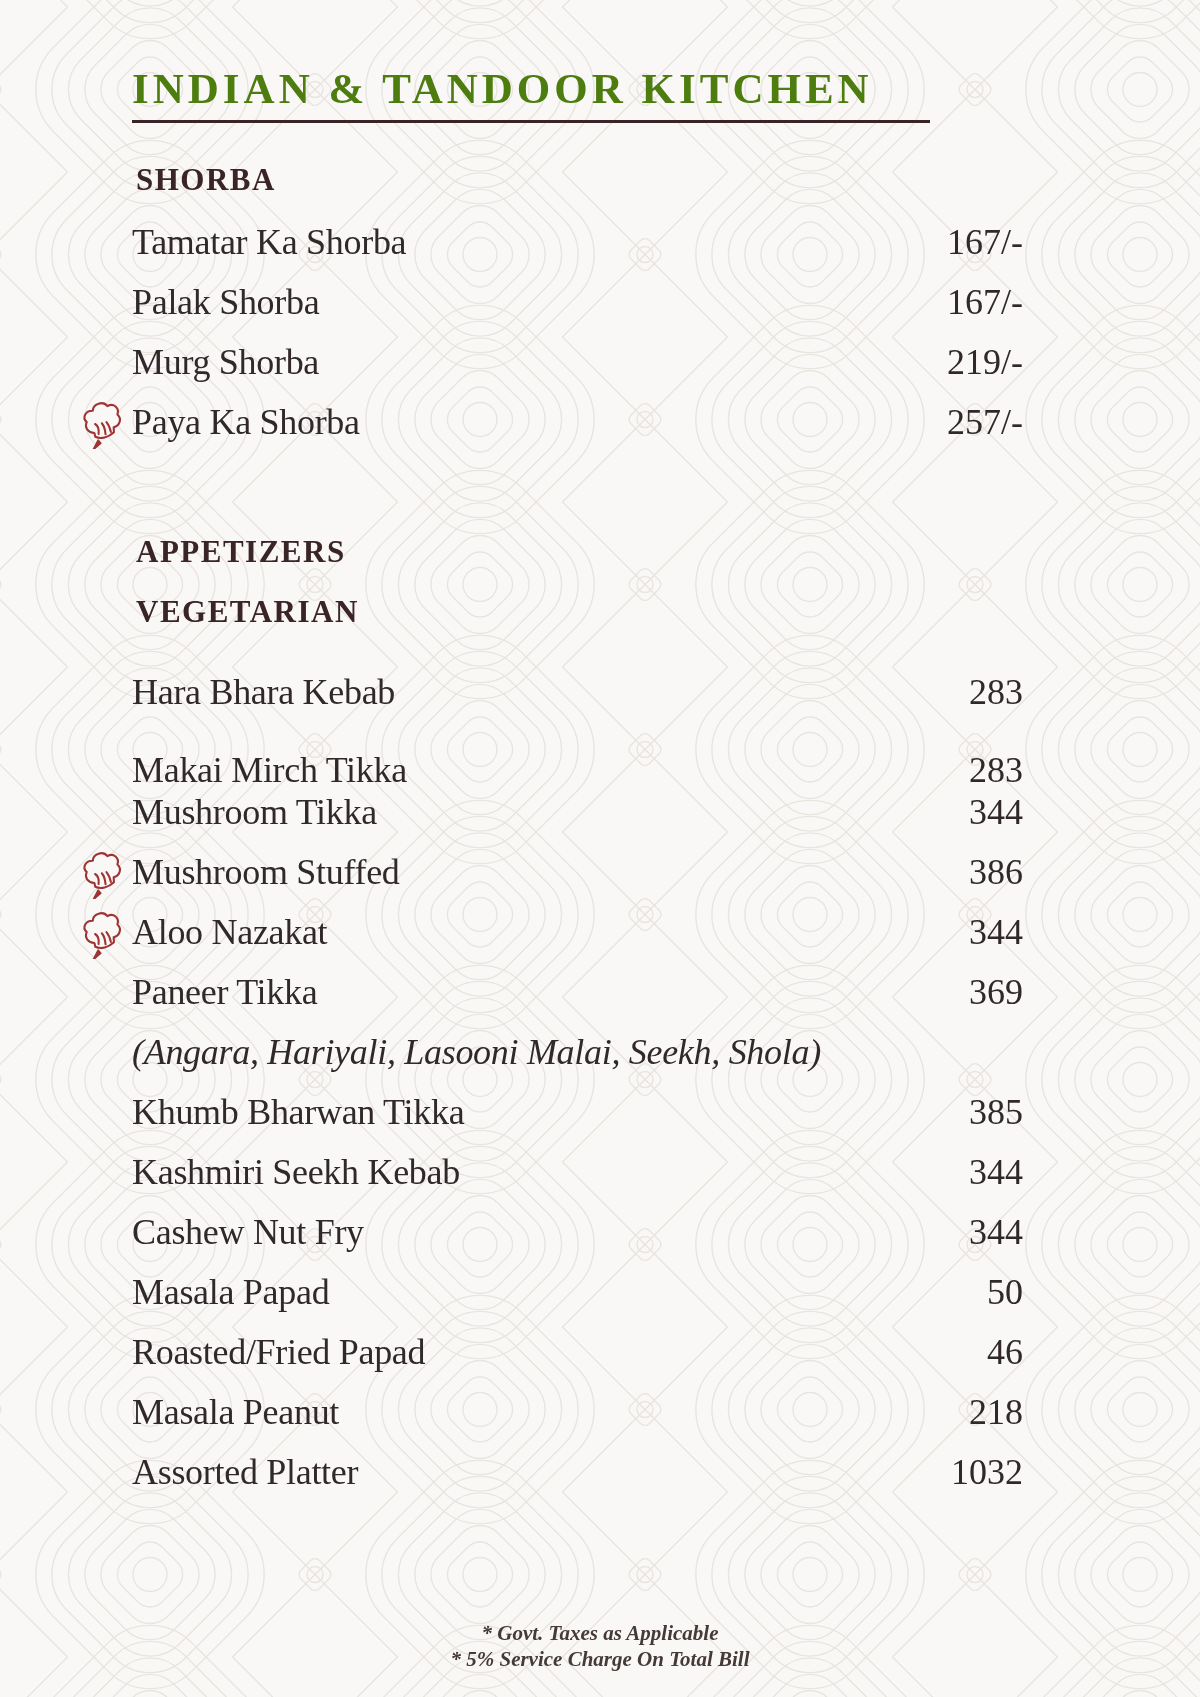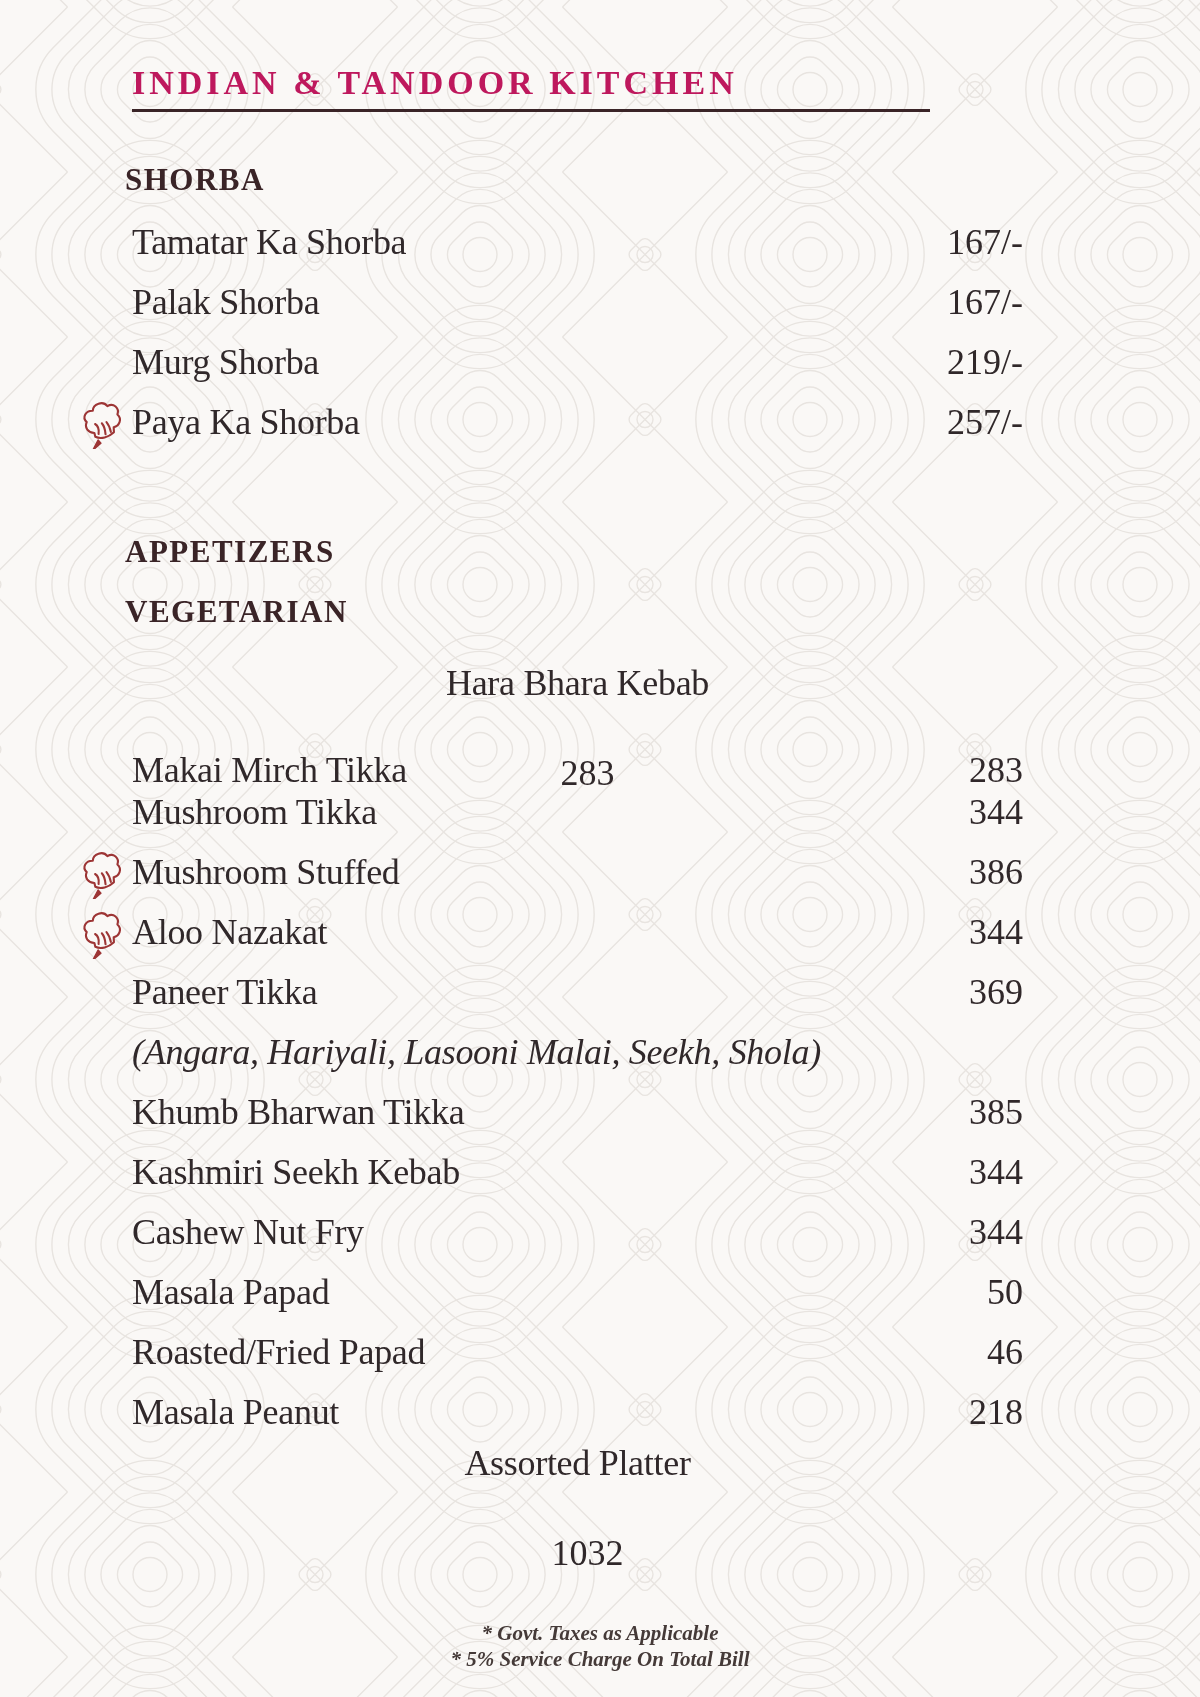--- a/index.html
+++ b/index.html
@@ -6,27 +6,27 @@
   body{font-family:"Liberation Serif", serif; background:#e8e8e8;}
   .page{
     position:relative; width:1200px; height:1697px;
     background:#faf8f6; overflow:hidden; margin:0 auto;
   }
   .bg-pattern{position:absolute; left:0; top:0; z-index:0;}
   #menu{position:absolute; inset:0; z-index:1;}
 
   .page-title{
     position:absolute; left:132px; top:64px;
-    font-size:34px; font-weight:700; letter-spacing:4px;
-    color:#be185d; white-space:nowrap;
+    font-size:43px; font-weight:700; letter-spacing:4px;
+    color:#4d7c0f; white-space:nowrap;
     width:798px; padding-bottom:7px;
     border-bottom:3px solid #3a2427;
   }
   .section-heading{
-    position:absolute; left:125px; height:60px;
+    position:absolute; left:136px; height:60px;
     display:flex; align-items:center;
     font-size:31px; font-weight:700; letter-spacing:1.5px;
     color:#3a2427; white-space:nowrap;
   }
   .row{
     position:absolute; left:132px; right:177px; height:60px;
     display:flex; align-items:center; justify-content:space-between;gap:48px;
   }
   .item-name{
     font-size:36px; color:#30282a; letter-spacing:-0.3px; white-space:nowrap;
@@ -122,21 +122,21 @@
               <path d="M24 37 C25 31 24 27 23 25" fill="none"></path>
               <path d="M30 36 C30 30 29 27 28 25" fill="none"></path>
               <path d="M15 41 L7 50 L17 45 Z" fill="#9d3535" stroke-width="1.5"></path>
             </g>
           </svg></span>
         <span class="item-name">Paya Ka Shorba</span>
         <span class="item-price">257/-</span>
       </div>
       <div class="section-heading" style="top: 522px;">APPETIZERS</div>
       <div class="section-heading" style="top: 582px;">VEGETARIAN</div>
-      <div class="row" style="top: 662px; flex-direction: column;">
+      <div class="row" style="top: 662px;">
         <span class="item-name">Hara Bhara Kebab</span>
         <span class="item-price">283</span>
       </div>
       <div class="row" style="top: 740px;">
         <span class="item-name">Makai Mirch Tikka</span>
         <span class="item-price">283</span>
       </div>
       <div class="row" style="top: 782px;">
         <span class="item-name">Mushroom Tikka</span>
         <span class="item-price">344</span>
@@ -191,18 +191,18 @@
         <span class="item-price">50</span>
       </div>
       <div class="row" style="top: 1322px;">
         <span class="item-name">Roasted/Fried Papad</span>
         <span class="item-price">46</span>
       </div>
       <div class="row" style="top: 1382px;">
         <span class="item-name">Masala Peanut</span>
         <span class="item-price">218</span>
       </div>
-      <div class="row" style="top: 1442px; flex-direction: column;">
+      <div class="row" style="top: 1442px;">
         <span class="item-name">Assorted Platter</span>
         <span class="item-price">1032</span>
       </div>
     </div>
 </div>
 
 </body></html>

